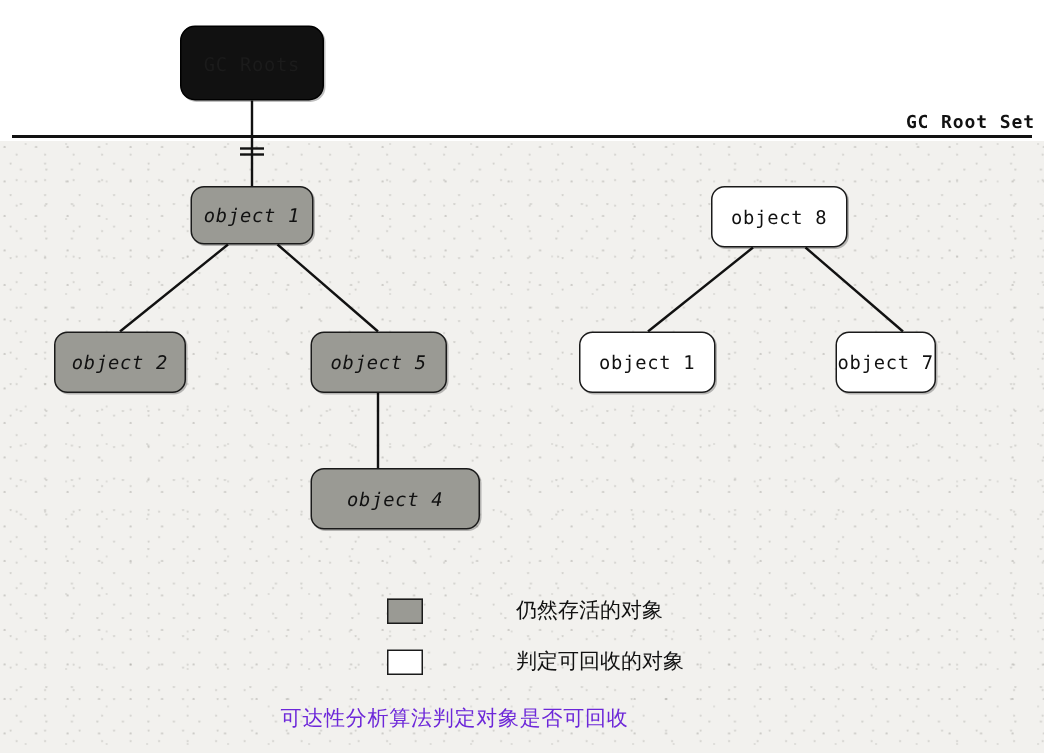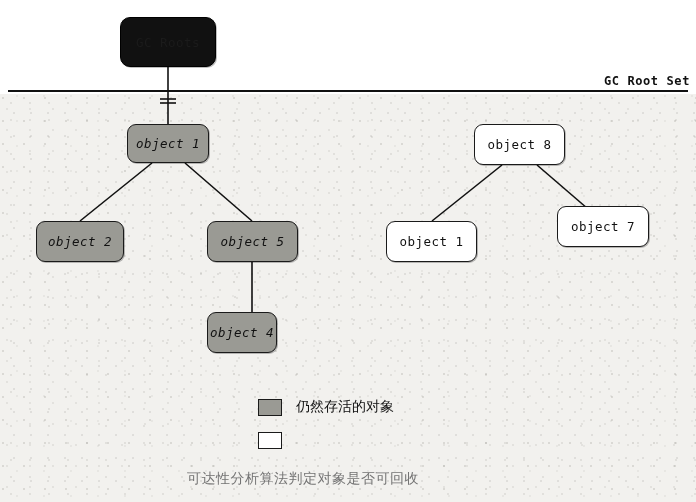--- a/index.html
+++ b/index.html
@@ -88,30 +88,31 @@
     height: 17px;
     border: 1.4px solid #1a1a1a;
     box-sizing: border-box;
   }
   .swatch.alive { background: #9a9a94; }
   .swatch.dead { background: #ffffff; }
   .legend-text {
     font-family: "DejaVu Sans", sans-serif;
     font-size: 14px;
     color: #111111;
+    margin-left: 48px;
   }
   #caption {
     position: absolute;
     left: 0;
     top: 470px;
     width: 606px;
     text-align: center;
     font-family: Liberation Sans, sans-serif;
     font-size: 14px;
-    color: #737373;
+    color: #6d28d9;
     letter-spacing: 0.5px;
   }
 </style>
 </head>
 <body>
 
 <div id="page">
 
   <div id="speckle"></div>
 
@@ -143,42 +144,43 @@
   </div>
 
   <div class="node alive" style="left:36px; top:221px; width:88px; height:41px;">
     <span>object 2</span>
   </div>
 
   <div class="node alive" style="left:207px; top:221px; width:91px; height:41px;">
     <span>object 5</span>
   </div>
 
-  <div class="node alive" style="left:207px; top:312px; width:70px; height:41px;align-items:center;">
+  <div class="node alive" style="left:207px; top:312px; width:113px; height:41px;align-items:center;">
     <span>object 4</span>
   </div>
 
   <div class="node dead" style="left:474px; top:124px; width:91px; height:41px;">
     <span>object 8</span>
   </div>
 
   <div class="node dead" style="left:386px; top:221px; width:91px; height:41px;">
     <span>object 1</span>
   </div>
 
-  <div class="node dead" style="left:557px; top:206px; width:92px; height:41px;">
+  <div class="node dead" style="left:557px; top:221px; width:67px; height:41px;">
     <span>object 7</span>
   </div>
 
   <div id="gc-label">GC Root Set</div>
 
   <div class="legend-row" style="left:258px; top:398px;">
     <span class="swatch alive"></span>
     <span class="legend-text">仍然存活的对象</span>
   </div>
 
   <div class="legend-row" style="left:258px; top:432px;">
     <span class="swatch dead"></span>
+    <span class="legend-text">判定可回收的对象</span>
   </div>
 
   <div id="caption">可达性分析算法判定对象是否可回收</div>
 
 </div>
 
 </body></html>

